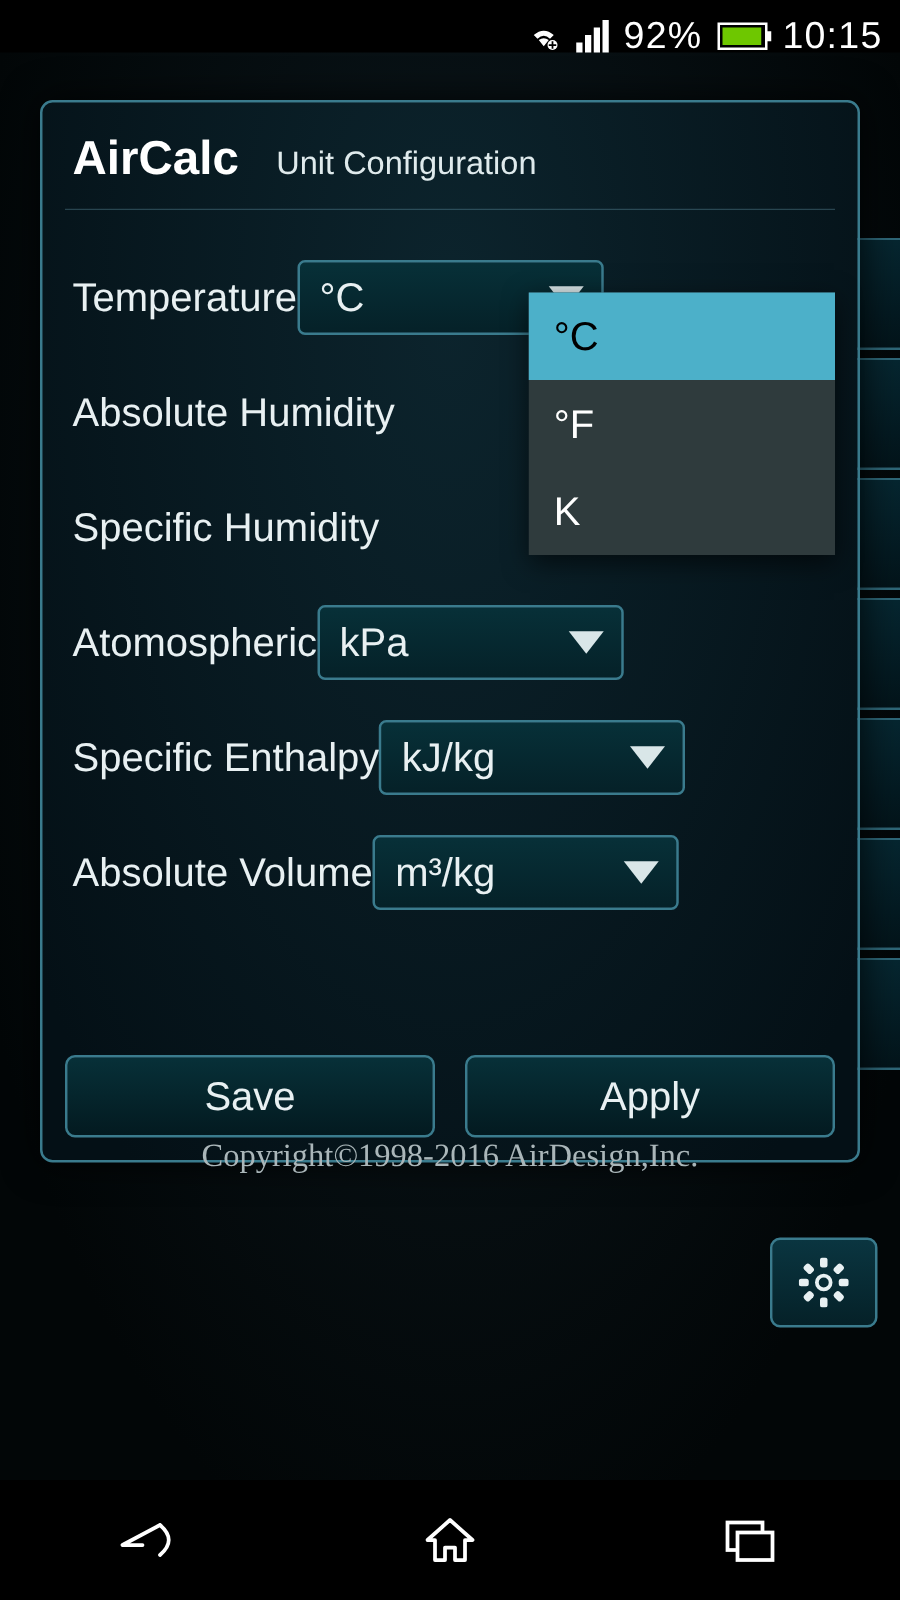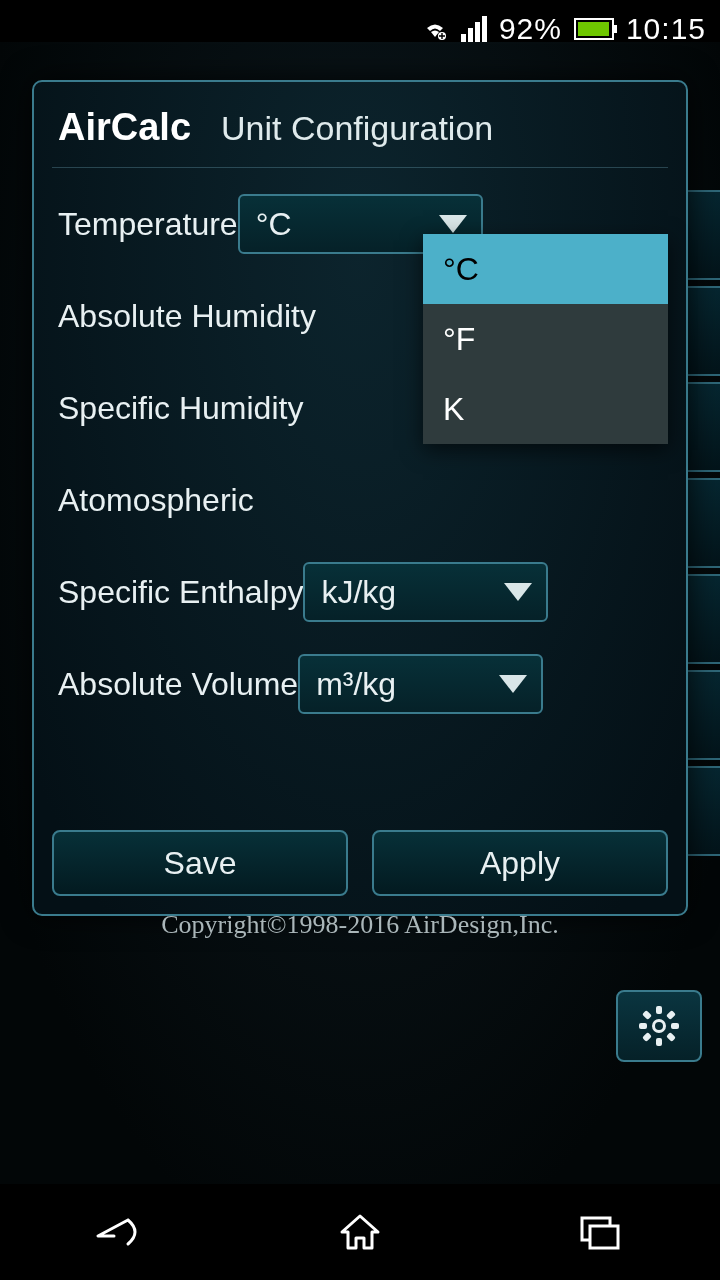--- a/index.html
+++ b/index.html
@@ -49,25 +49,25 @@
     border-radius: 10px;
     background: radial-gradient(ellipse at 50% 20%, #0c242d 0%, #041016 90%);
     padding: 24px 18px 18px 18px;
     box-shadow: 0 0 30px rgba(0,0,0,0.8);
   }
   .dialog-header {
     display:flex;
     align-items: baseline;
     border-bottom: 1px solid rgba(120,180,200,0.3);
     padding-bottom: 18px;
-    margin-bottom: 10px;
+    margin-bottom: 24px;
     padding-left: 6px;
   }
   .app-name { font-size: 38px; font-weight: bold; color:#fff; margin-right: 30px; }
-  .dialog-title { font-size: 34px; color:#dfeaec; }
+  .dialog-title { font-size: 26px; color:#dfeaec; }
 
   .rows { display:flex; flex-direction:column; }
   .row {
     display:flex;
     align-items:center;
     justify-content: flex-start;
     height: 92px;
   }
   .row-label { font-size: 32px; color:#e8f0f2; padding-left:6px; }
 
@@ -232,20 +232,24 @@
     </div>
     <div class="row">
       <div class="row-label">Specific Humidity</div>
       <div class="select-box" style="visibility:hidden">
         <span class="select-text"></span>
         <span class="caret-down-icon"></span>
       </div>
     </div>
     <div class="row">
       <div class="row-label">Atomospheric</div>
+      <div class="select-box">
+        <span class="select-text">kPa</span>
+        <span class="caret-down-icon"></span>
+      </div>
     </div>
     <div class="row">
       <div class="row-label">Specific Enthalpy</div>
       <div class="select-box">
         <span class="select-text">kJ/kg</span>
         <span class="caret-down-icon"></span>
       </div>
     </div>
     <div class="row">
       <div class="row-label">Absolute Volume</div>

